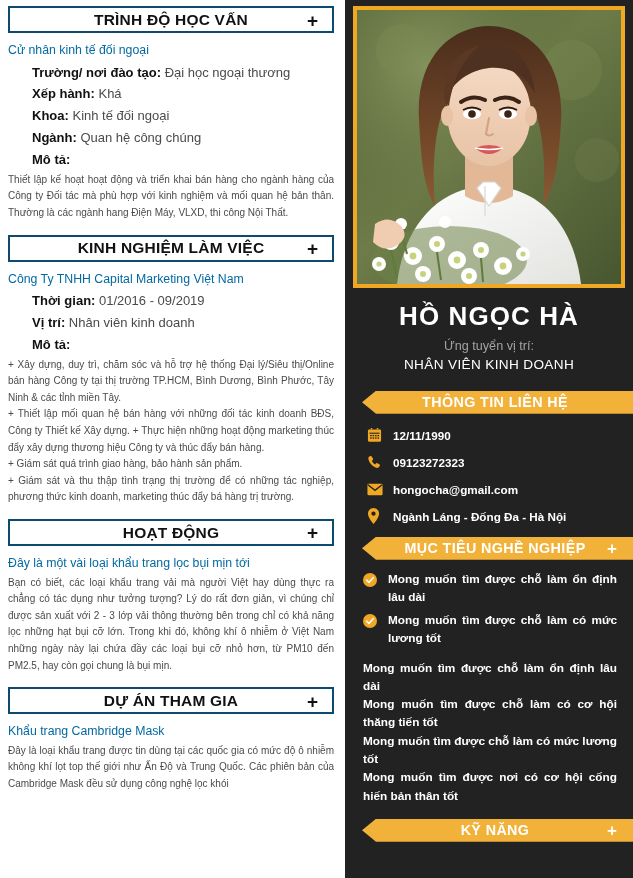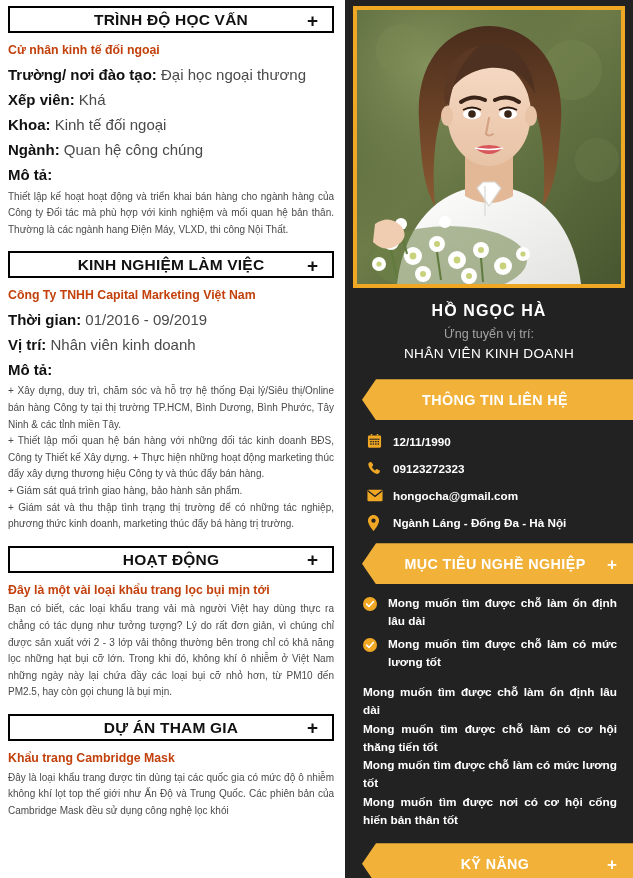--- a/index.html
+++ b/index.html
@@ -21,21 +21,21 @@
 
   
   .left-col {
     width: 345px;
     height: 878px;
     background: #ffffff;
     padding: 6px 11px 0 8px;
     overflow: hidden;
   }
   .sec-header {
-    border: 2px solid #000000;
+    border: 2px solid #0c4a6e;
     height: 27px;
     display: flex;
     align-items: center;
     justify-content: center;
     position: relative;
     margin-bottom: 9px;
   }
   .sec-header .sec-title {
     font-size: 15.5px;
     font-weight: bold;
@@ -49,29 +49,30 @@
     right: 14px;
     top: 50%;
     transform: translateY(-50%);
     font-size: 19px;
     font-weight: bold;
     color: #111111;
     line-height: 1;
   }
   .sub-title {
     font-size: 12.3px;
-    font-weight: bold;
-    color: #c2410c;
+    font-weight: normal;
+    color: #0369a1;
     margin-bottom: 3px;
     line-height: 1.35;
   }
   .kv {
-    font-size: 15px;
+    font-size: 13px;
     color: #4a4a4a;
     line-height: 1.68;
+    margin-left: 24px;
   }
   .kv b { color: #111111; font-weight: bold; }
   .body-text {
     font-size: 10px;
     color: #4a4a4a;
     line-height: 1.66;
     text-align: justify;
     margin-top: 1px;
   }
   .blk { margin-bottom: 13px; }
@@ -94,42 +95,42 @@
     background: #4e5a34;
   }
   .photo-wrap svg { display: block; width: 100%; height: 100%; }
 
   .name-block {
     text-align: center;
     padding: 14px 8px 4px 8px;
   }
   .cand-name {
     color: #ffffff;
-    font-size: 16px;
+    font-size: 26px;
     font-weight: bold;
     letter-spacing: 1.1px;
     line-height: 1.15;
   }
   .apply-label {
     color: #a3a3a3;
     font-size: 12.6px;
     margin-top: 5px;
     line-height: 1.45;
   }
   .apply-pos {
     color: #ffffff;
     font-size: 13.6px;
     letter-spacing: 0.35px;
     line-height: 1.45;
   }
 
   
   .band {
     position: relative;
-    height: 41px;
+    height: 23px;
     margin: 12px 0 0 0;
     display: flex;
     align-items: center;
     justify-content: center;
   }
   .band .band-bg {
     position: absolute;
     left: 17px; right: 0; top: 0; bottom: 0;
     background: #f2b138;
     clip-path: polygon(14px 0, 100% 0, 100% 100%, 14px 100%, 0 50%);
@@ -222,21 +223,21 @@
       <div class="sec-header">
         <span class="sec-title">TRÌNH ĐỘ HỌC VẤN</span>
         <span class="plus">+</span>
       </div>
       <div class="sub-title">Cử nhân kinh tế đối ngoại</div>
       <div class="kv">
         <b>Trường/ nơi đào tạo:</b>
         <span>Đại học ngoại thương</span>
       </div>
       <div class="kv">
-        <b>Xếp viên:</b>
+        <b>Xếp hành:</b>
         <span>Khá</span>
       </div>
       <div class="kv">
         <b>Khoa:</b>
         <span>Kinh tế đối ngoại</span>
       </div>
       <div class="kv">
         <b>Ngành:</b>
         <span>Quan hệ công chúng</span>
       </div>

